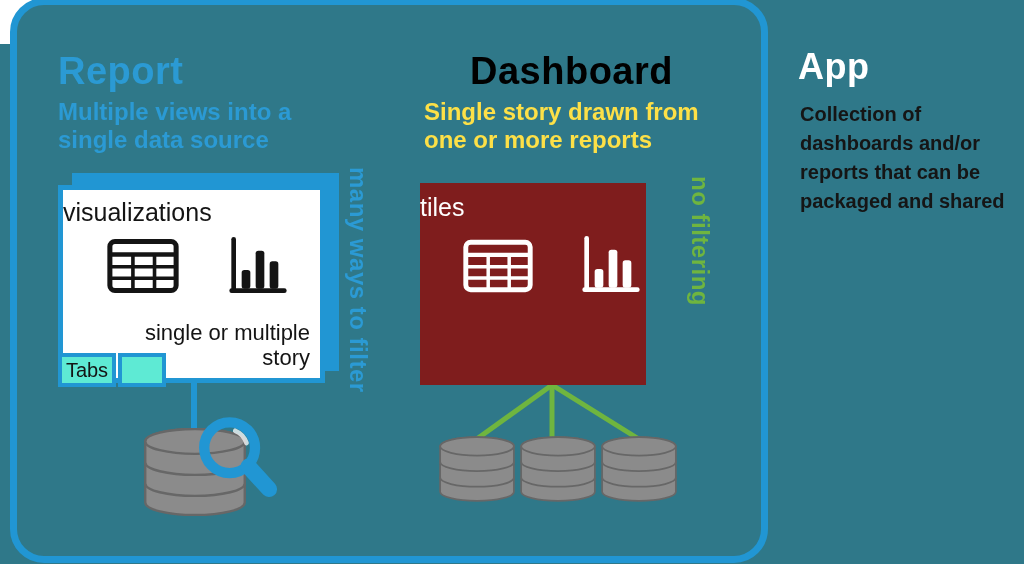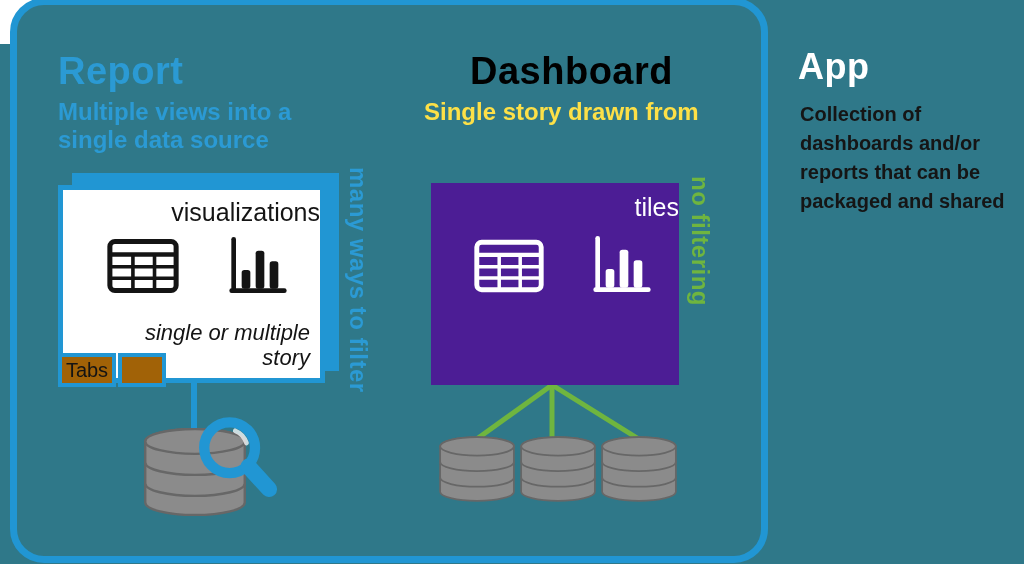--- a/index.html
+++ b/index.html
@@ -25,34 +25,34 @@
   .subtitle.blue{color:#2B9AD4;left:58px;top:98px;}
   .subtitle.green{color:#fde047;left:424px;top:98px;}
 
   .app-desc{left:800px;top:100px;width:230px;font-size:20px;font-weight:700;line-height:29px;color:#151515;}
 
   .card-shadow{left:72px;top:173px;width:267px;height:198px;background:#2196D3;z-index:2;}
   .report-card{
     left:58px;top:185px;width:257px;height:188px;background:#ffffff;
     border:5px solid #2196D3;z-index:3;color:#141414;
   }
-  .card-title{position:absolute;left:0;right:0;top:8px;text-align:right;font-size:25px;}
-  .green-card{left:431px;top:183px;width:248px;height:202px;background:#4c1d95;z-index:2;color:#ffffff;}
+  .card-title{position:absolute;left:0;right:0;top:8px;text-align:left;font-size:25px;}
+  .green-card{left:420px;top:183px;width:226px;height:202px;background:#7f1d1d;z-index:2;color:#ffffff;}
   .green-card .card-title{color:#ffffff;top:10px;}
 
   .icon-table{position:absolute;left:44px;top:48px;width:72px;height:56px;}
   .icon-bar{position:absolute;left:164px;top:46px;width:60px;height:60px;}
   .green-card .icon-table{left:43px;top:56px;width:70px;height:54px;}
   .green-card .icon-bar{left:160px;top:52px;}
 
-  .card-note{position:absolute;right:10px;bottom:8px;text-align:right;font-size:22px;line-height:25px;font-style:italic;}
+  .card-note{position:absolute;right:10px;bottom:8px;text-align:right;font-size:22px;line-height:25px;}
   .green-card .card-note{right:14px;bottom:10px;}
 
   .tabs{position:absolute;left:-5px;bottom:-9px;display:flex;gap:2px;}
-  .tab{background:#a16207;border:4px solid #2196D3;height:26px;display:flex;align-items:center;justify-content:center;}
+  .tab{background:#5eead4;border:4px solid #2196D3;height:26px;display:flex;align-items:center;justify-content:center;}
   .tab.t1{width:50px;font-size:20px;color:#141414;}
   .tab.t2{width:40px;}
 
   .side-label{
     writing-mode:vertical-rl;font-size:24px;font-weight:700;letter-spacing:0.5px;
   }
   .side-label.blue{color:#2B9AD4;left:344px;top:167px;}
   .side-label.green{color:#6FB53F;left:686px;top:176px;}
 
   .blue-connector{left:191px;top:383px;width:6px;height:58px;background:#2196D3;z-index:2;}
@@ -133,20 +133,21 @@
   <svg width="100%" height="100%" viewBox="0 0 100 100" fill="none">
     <circle cx="40" cy="38" r="27" stroke="#2196D3" stroke-width="11"></circle>
     <path d="M60 58 L82 82" stroke="#2196D3" stroke-width="17" stroke-linecap="round"></path>
     <path d="M46 20 a21 21 0 0 1 12 13" stroke="rgba(255,255,255,0.75)" stroke-width="5" stroke-linecap="round"></path>
   </svg>
 </span>
 
 <div class="abs title green z2">Dashboard</div>
 <div class="abs subtitle green z2">
   <div>Single story drawn from</div>
+  <div>one or more reports</div>
 </div>
 
 <div class="abs green-card">
   <div class="card-title">tiles</div>
 
   <span class="icon-table">
     <svg width="100%" height="100%" viewBox="0 0 100 76" fill="none">
       <rect x="4" y="4" width="92" height="68" rx="7" stroke="currentColor" stroke-width="7"></rect>
       <path d="M4 22 H96" stroke="currentColor" stroke-width="6"></path>
       <path d="M4 39 H96" stroke="currentColor" stroke-width="5"></path>

